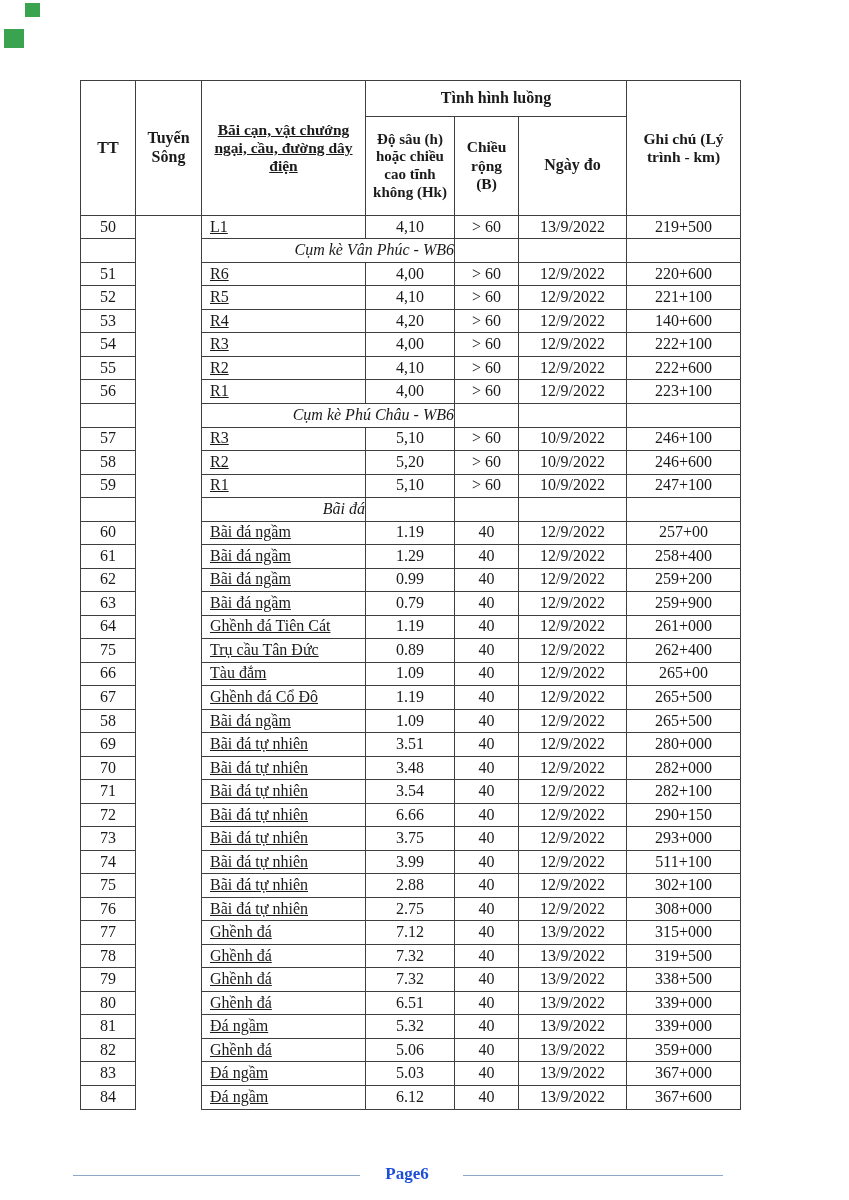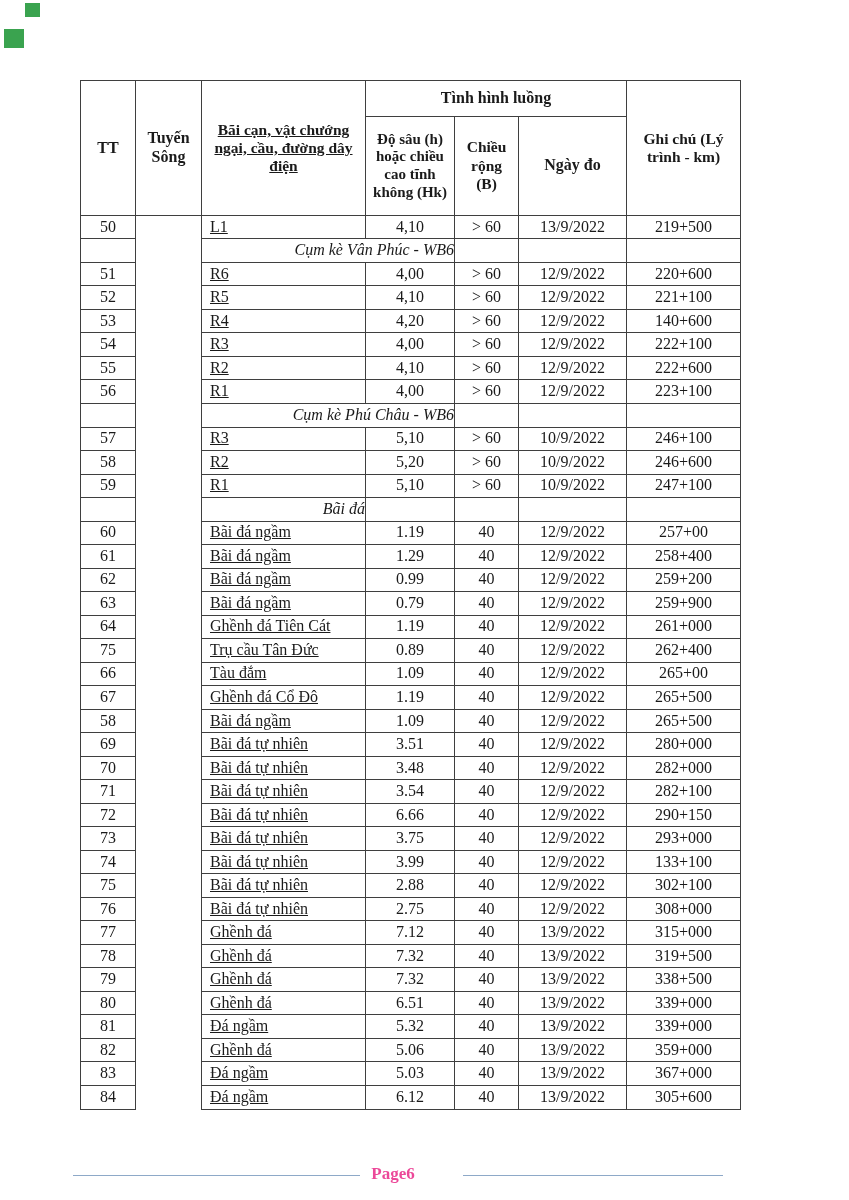--- a/index.html
+++ b/index.html
@@ -46,25 +46,25 @@
   .doc td.c-name    { text-align: left; padding-left: 8px; text-decoration: underline; }
   .doc td.c-section { text-align: right; padding-left: 8px; font-style: italic; }
   .doc td.c-tuyen   { border-bottom: none; }
 
   
   .fl { position: absolute; height: 1px; top: 1175px; }
   .fl-left  { left: 73px;  width: 287px; }
   .fl-right { left: 463px; width: 260px; }
   .page-num {
     position: absolute;
-    left: 359px; top: 1164px; width: 68px;
+    left: 373px; top: 1164px; width: 68px;
     text-align: center;
     font-weight: bold;
     font-size: 17px;
-    color: #ec4899;
+    color: #1d4ed8;
   }
 </style>
 </head>
 <body>
 
 <div class="page">
 
   <div class="sq sq1" style="background-color: rgb(58, 163, 79);"></div>
   <div class="sq sq2" style="background-color: rgb(58, 163, 79);"></div>
 
@@ -307,21 +307,21 @@
           <td class="c-width">40</td>
           <td class="c-date">12/9/2022</td>
           <td class="c-note">293+000</td>
         </tr>
         <tr>
           <td class="c-tt">74</td>
           <td class="c-name">Bãi đá tự nhiên</td>
           <td class="c-depth">3.99</td>
           <td class="c-width">40</td>
           <td class="c-date">12/9/2022</td>
-          <td class="c-note">133+100</td>
+          <td class="c-note">511+100</td>
         </tr>
         <tr>
           <td class="c-tt">75</td>
           <td class="c-name">Bãi đá tự nhiên</td>
           <td class="c-depth">2.88</td>
           <td class="c-width">40</td>
           <td class="c-date">12/9/2022</td>
           <td class="c-note">302+100</td>
         </tr>
         <tr>
@@ -387,21 +387,21 @@
           <td class="c-width">40</td>
           <td class="c-date">13/9/2022</td>
           <td class="c-note">367+000</td>
         </tr>
         <tr>
           <td class="c-tt">84</td>
           <td class="c-name">Đá ngầm</td>
           <td class="c-depth">6.12</td>
           <td class="c-width">40</td>
           <td class="c-date">13/9/2022</td>
-          <td class="c-note">305+600</td>
+          <td class="c-note">367+600</td>
         </tr>
       </tbody>
   </table>
 
   <div class="fl fl-left" style="background-color: rgb(142, 169, 200);"></div>
   <div class="page-num">Page6</div>
   <div class="fl fl-right" style="background-color: rgb(142, 169, 200);"></div>
 
 </div>
 

